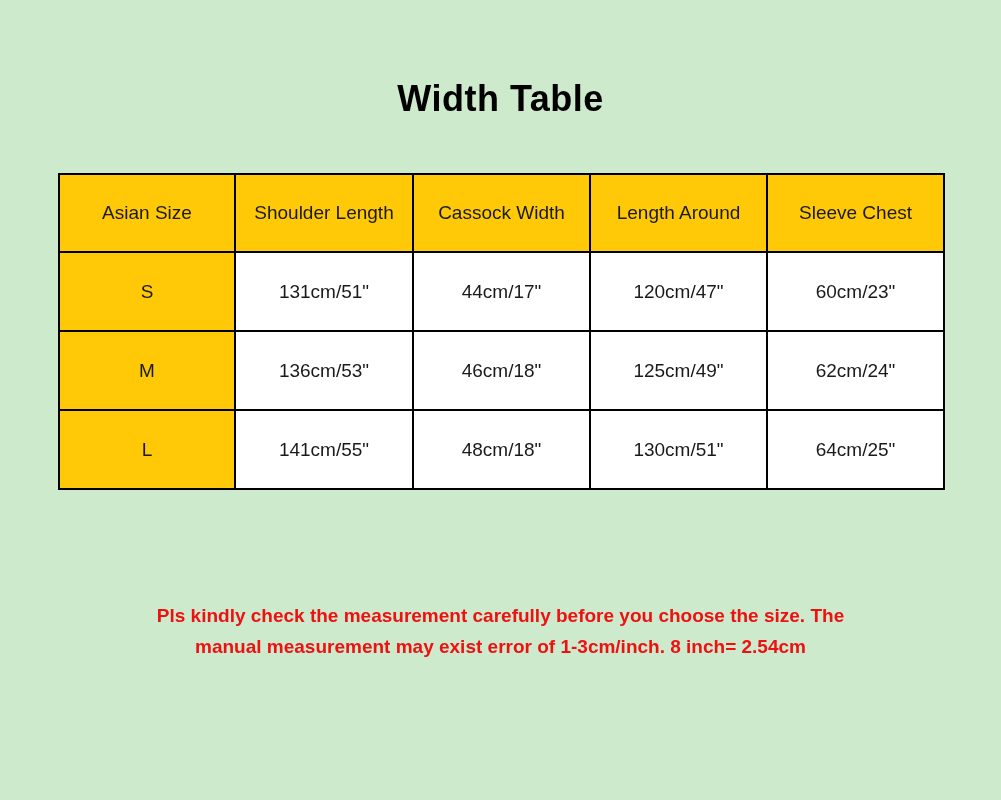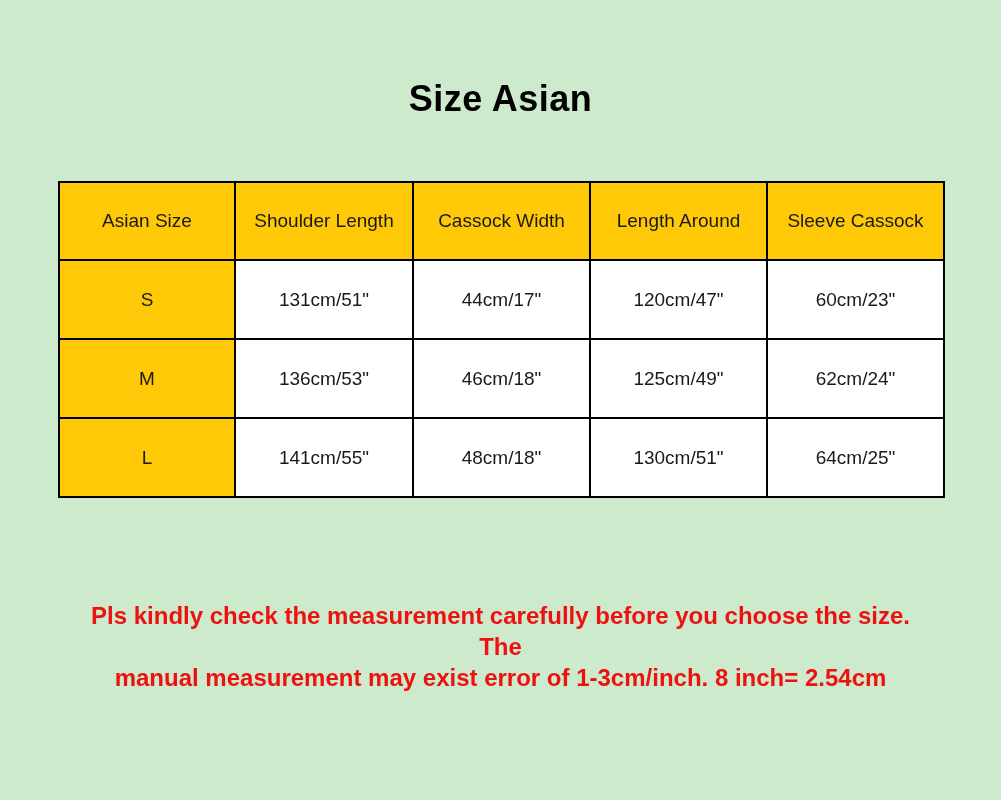--- a/index.html
+++ b/index.html
@@ -26,21 +26,21 @@
     width: 1001px;
     text-align: center;
     font-size: 36px;
     font-weight: bold;
     color: #000000;
     letter-spacing: 0.5px;
   }
   .table-wrap {
     position: absolute;
     left: 58px;
-    top: 181px;
+    top: 173px;
     width: 885px;
   }
   table.size-table {
     border-collapse: collapse;
     width: 885px;
     table-layout: fixed;
     background: #ffffff;
   }
   table.size-table td,
   table.size-table th {
@@ -69,50 +69,50 @@
   col.c2 { width: 177px; }
   col.c3 { width: 177px; }
   col.c4 { width: 177px; }
   .note {
     position: absolute;
     left: 0;
     top: 600px;
     width: 1001px;
     text-align: center;
     color: #ee1111;
-    font-size: 24px;
+    font-size: 19px;
     font-weight: bold;
     line-height: 31px;
     padding: 0 70px;
     box-sizing: border-box;
   }
 </style>
 </head>
 <body>
 
 <div class="page">
 
-  <div class="title">Size Asian</div>
+  <div class="title">Width Table</div>
 
   <div class="table-wrap">
     <table class="size-table">
       <colgroup>
         <col class="c0">
           <col class="c1">
           <col class="c2">
           <col class="c3">
           <col class="c4">
       </colgroup>
       <thead>
         <tr>
           <th>Asian Size</th>
           <th>Shoulder Length</th>
           <th>Cassock Width</th>
           <th>Length Around</th>
-          <th>Sleeve Cassock</th>
+          <th>Sleeve Chest</th>
         </tr>
       </thead>
       <tbody>
         <tr>
           <td class="size-cell">S</td>
           <td>131cm/51"</td>
           <td>44cm/17"</td>
           <td>120cm/47"</td>
           <td>60cm/23"</td>
         </tr>

